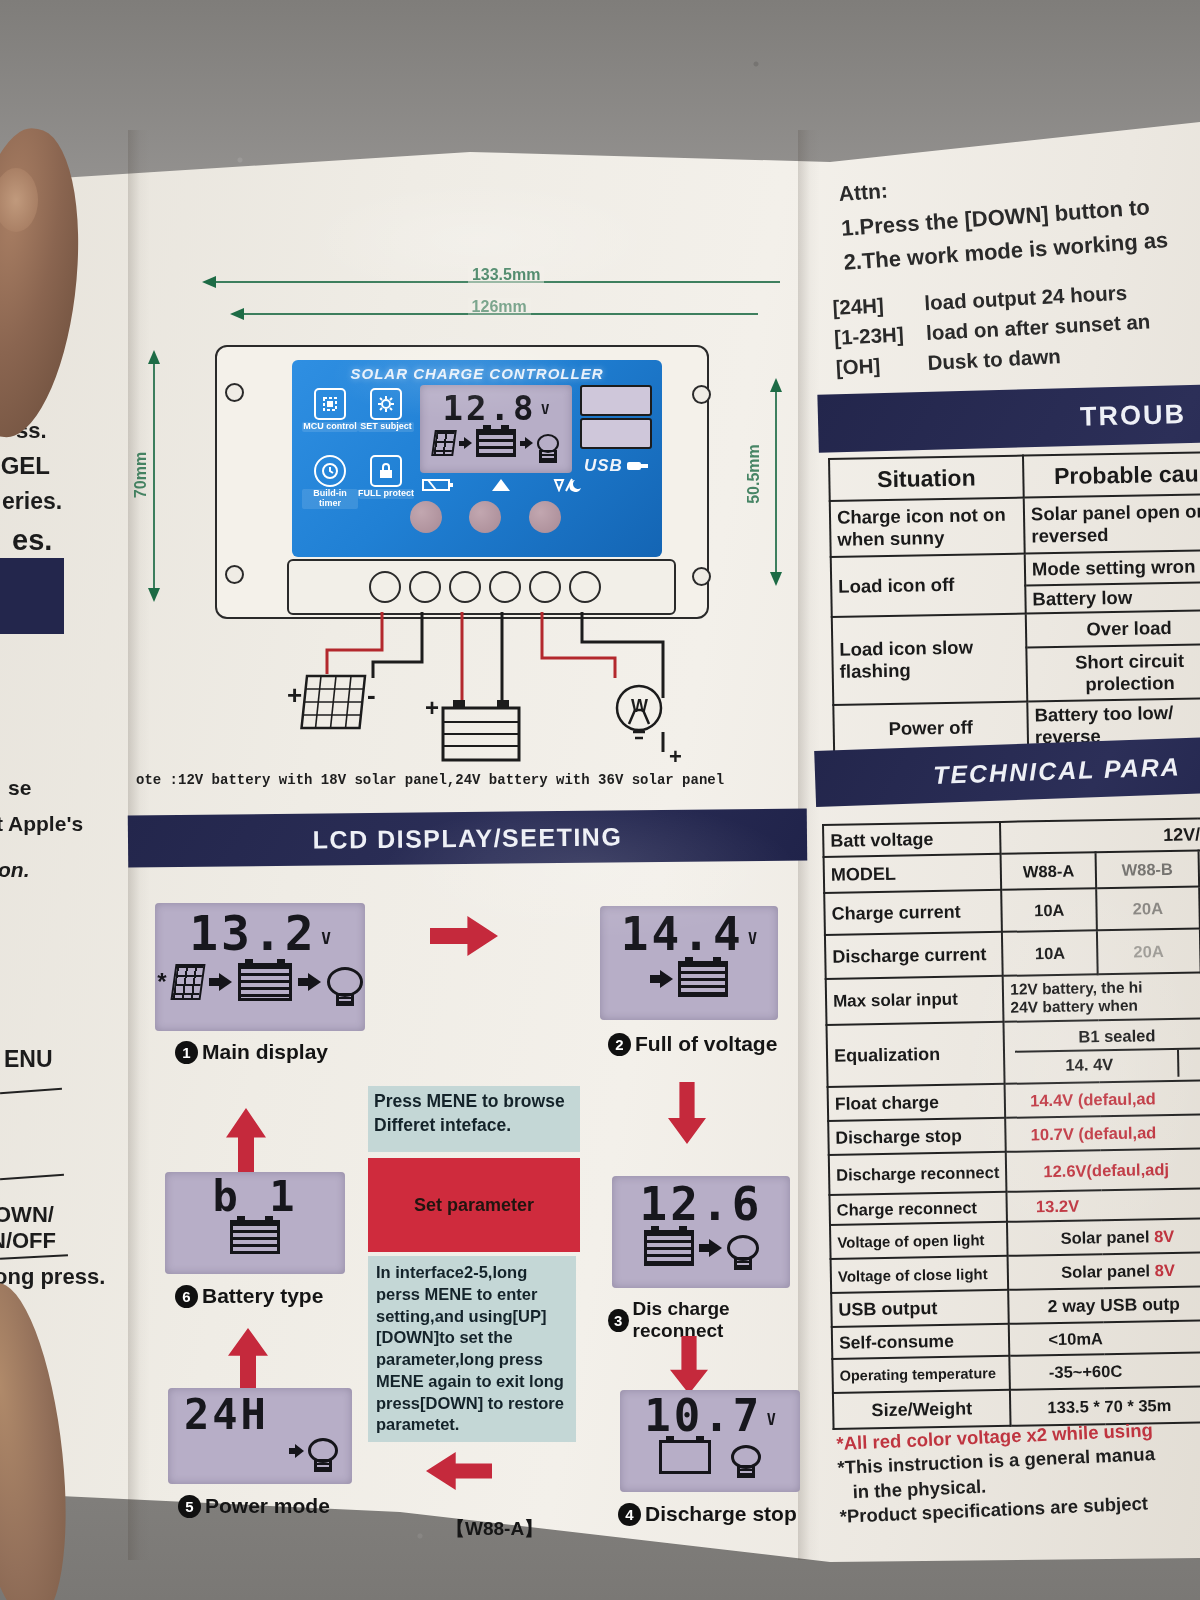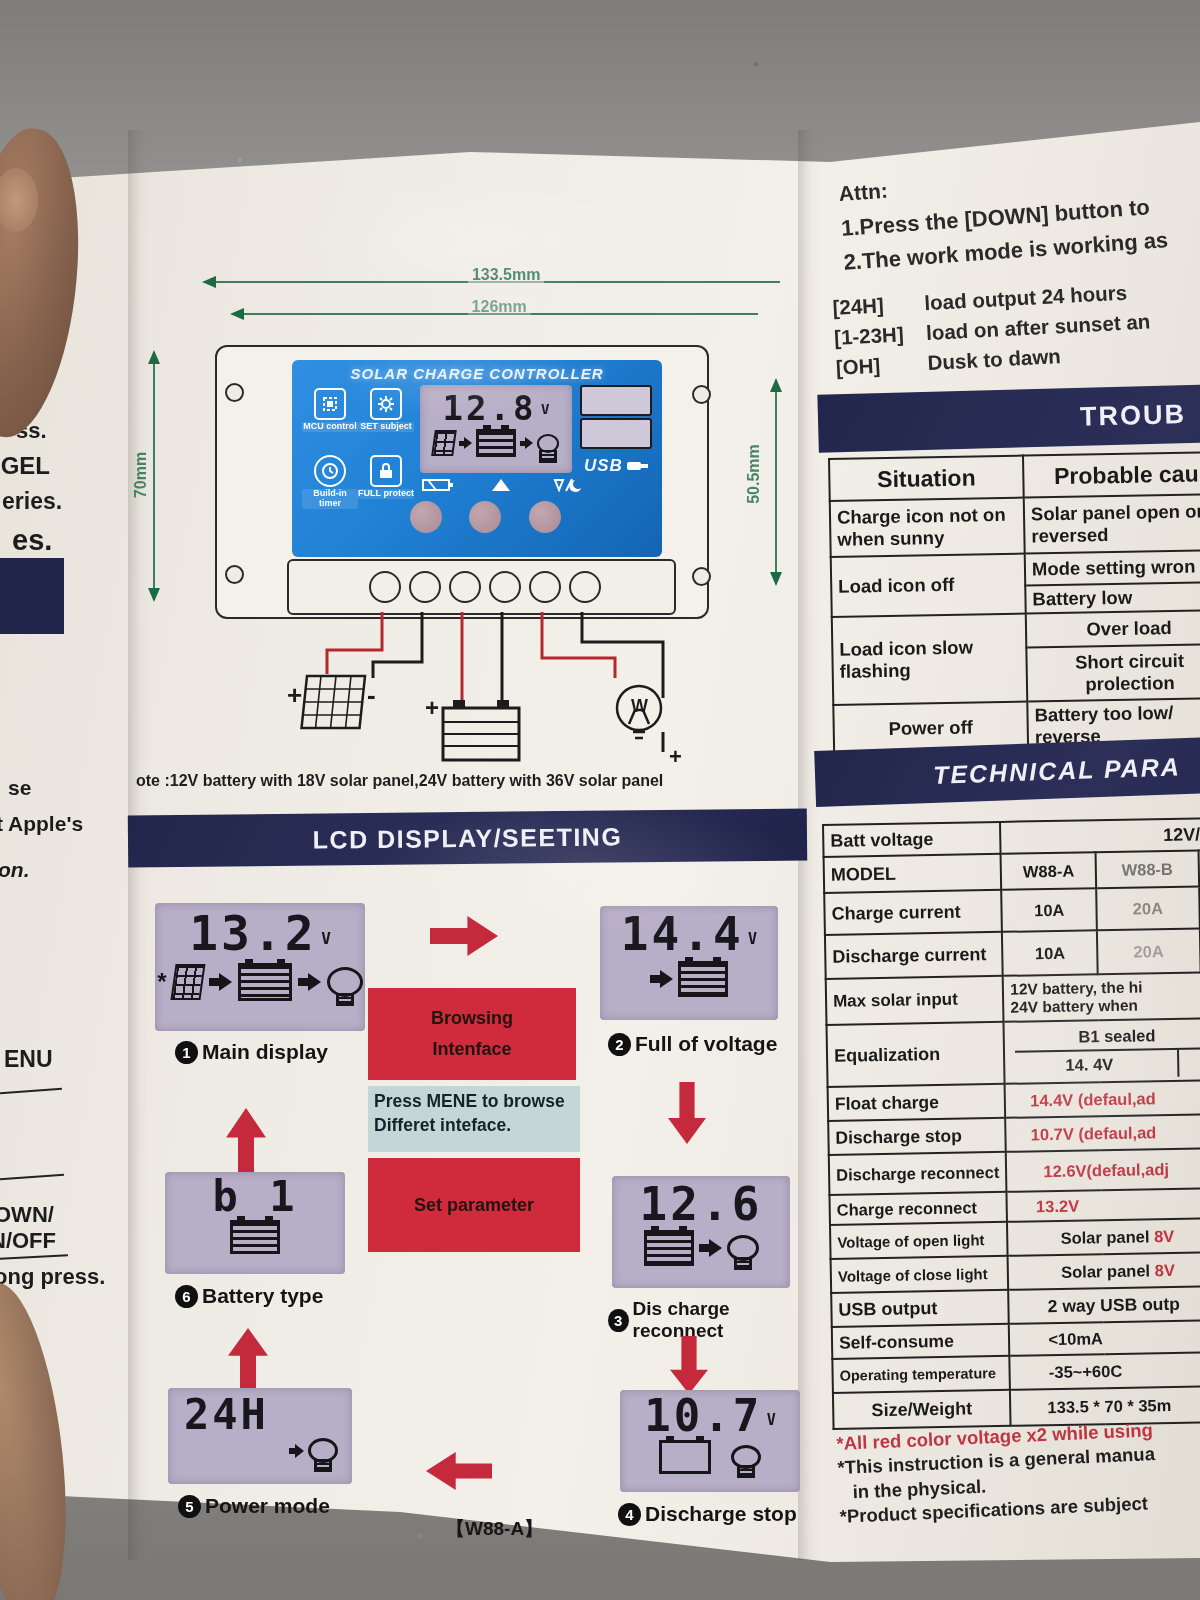--- a/index.html
+++ b/index.html
@@ -289,21 +289,21 @@
       <g>
         <circle cx="424" cy="96" r="22" fill="none" stroke="#1c1c1c" stroke-width="2.5"></circle>
         <path d="M414 112 l6 -14 h8 l6 14" fill="none" stroke="#1c1c1c" stroke-width="2.5"></path>
         <line x1="418" y1="120" x2="430" y2="120" stroke="#1c1c1c" stroke-width="2.5"></line>
         <line x1="420" y1="126" x2="428" y2="126" stroke="#1c1c1c" stroke-width="2.5"></line>
         <text x="416" y="100" font-size="18" font-weight="bold" fill="#1c1c1c">W</text>
         <text x="454" y="152" font-size="22" font-weight="bold" fill="#1c1c1c">+</text>
       </g>
     </svg>
 
-    <div class="abs b" style="left:6px;top:772px;font-size:16px;color:#1e1e1e;white-space:nowrap;">ote :12V battery with 18V solar panel,24V battery with 36V solar panel</div>
+    <div class="abs b" style="left:6px;top:772px;font-size:14px;color:#1e1e1e;white-space:nowrap;font-family:Liberation Mono, monospace;">ote :12V battery with 18V solar panel,24V battery with 36V solar panel</div>
 
     <div class="navybar" style="left:-2px;top:812px;width:679px;height:52px;justify-content:center;font-size:25px;letter-spacing:1.5px;transform:rotate(-.6deg);">
       <span>LCD DISPLAY/SEETING</span>
     </div>
 
     <div class="lcd abs" style="left:25px;top:903px;width:210px;height:128px;">
       <div style="text-align:center;margin-top:6px;">
         <span class="lcdval" style="font-size:48px;">13.2</span>
         <sup class="unitV" style="font-size:16px;">V</sup>
       </div>
@@ -356,33 +356,32 @@
         <span class="ibulb" style="width:24px;height:19px;"></span>
       </div>
     </div>
     <div class="numlabel" style="left:48px;top:1494px;">
       <span class="numc">5</span>
       <span>Power mode</span>
     </div>
 
     <div class="blockarrow arr-right" style="left:300px;top:916px;width:68px;height:40px;"></div>
 
-    <div class="redbox" style="left:238px;top:988px;width:208px;height:92px;font-size:18px;line-height:1.7;">
-      <span>Browsing</span>
-      <span>Intenface</span>
-    </div>
 
     <div class="bluebox" style="left:238px;top:1086px;width:212px;height:66px;font-size:17.5px;line-height:1.35;padding:4px 6px;box-sizing:border-box;">
       <span>Press MENE to browse Differet inteface.</span>
     </div>
 
     <div class="redbox" style="left:238px;top:1158px;width:212px;height:94px;font-size:18px;">
       <span>Set parameter</span>
     </div>
 
+    <div class="bluebox" style="left:238px;top:1256px;width:208px;height:186px;font-size:16.5px;line-height:1.32;padding:6px 8px;box-sizing:border-box;">
+      <span>In interface2-5,long perss MENE to enter setting,and using[UP] [DOWN]to set the parameter,long press MENE again to exit long press[DOWN] to restore parametet.</span>
+    </div>
 
     <div class="blockarrow arr-left" style="left:296px;top:1452px;width:66px;height:38px;"></div>
 
     <div class="abs b" style="left:316px;top:1516px;font-size:19px;color:#161616;">【W88-A】</div>
 
     <div class="lcd abs" style="left:470px;top:906px;width:178px;height:114px;">
       <div style="text-align:center;margin-top:5px;">
         <span class="lcdval" style="font-size:46px;">14.4</span>
         <sup class="unitV" style="font-size:15px;">V</sup>
       </div>

